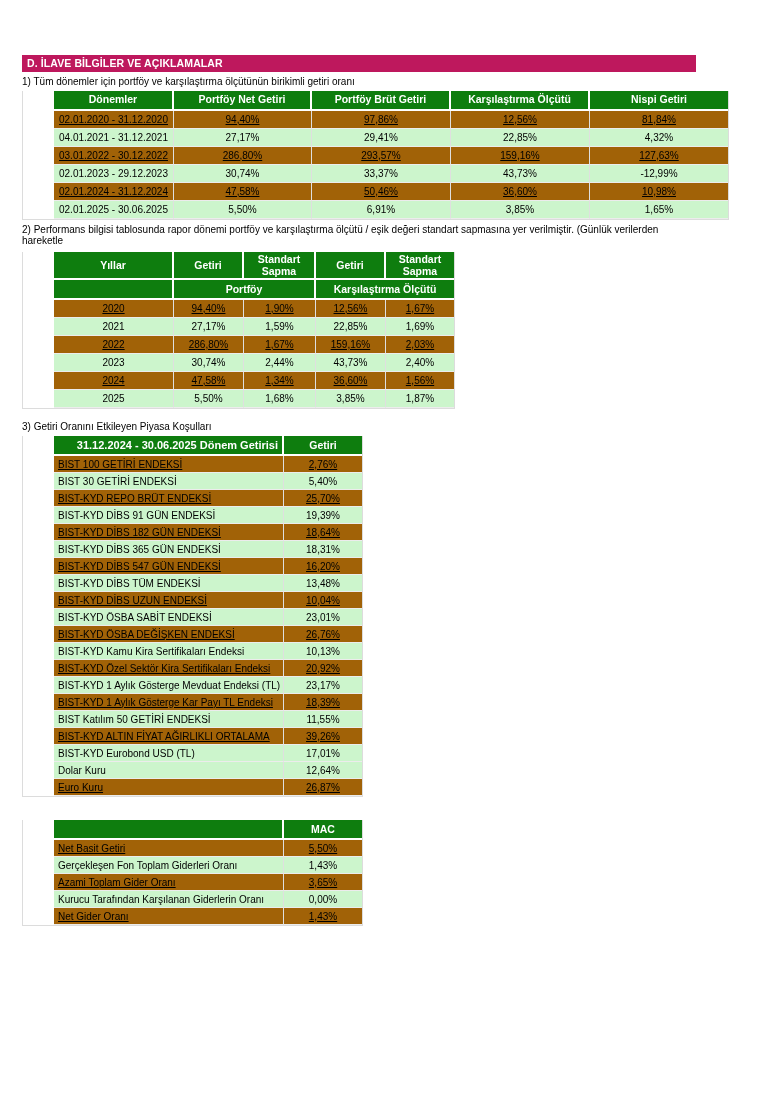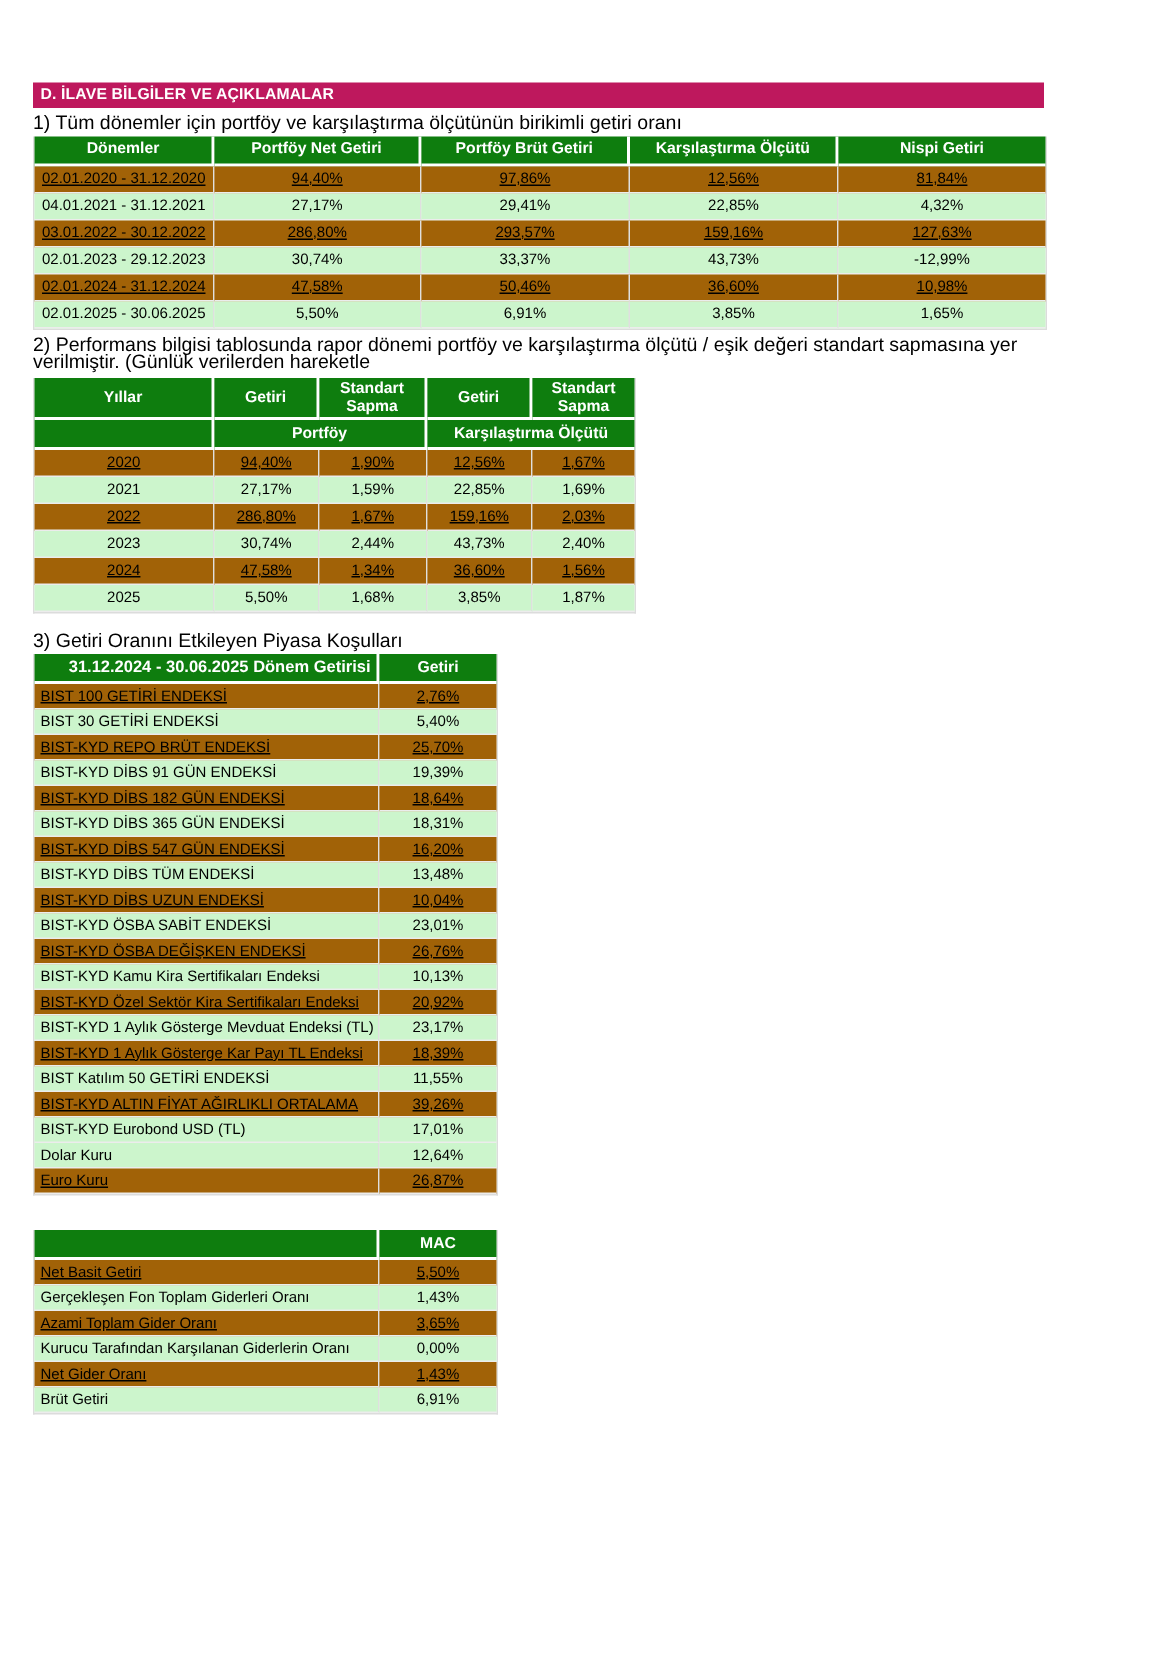--- a/index.html
+++ b/index.html
@@ -19,32 +19,33 @@
     color: #fff;
     font-weight: bold;
     font-size: 10.5px;
     line-height: 17px;
     height: 17px;
     padding: 0 0 0 5px;
     letter-spacing: 0.1px;
   }
 
   .note {
-    font-size: 13px;
+    font-size: 10px;
     line-height: 11.5px;
     margin: 4px 0 3px 0;
     color: #000;
   }
   .note.mt { }
 
   table {
     border-collapse: separate;
     border-spacing: 0;
     table-layout: fixed;
     font-size: 10px;
+    padding-left: 31px;
   }
   table.grid {
     border-left: 1px solid #dcdcdc;
     border-right: 1px solid #dcdcdc;
     border-bottom: 1px solid #dcdcdc;
   }
   th {
     background: #0E7D0E;
     color: #ffffff;
     font-weight: bold;
@@ -348,21 +349,17 @@
             <td>3,65%</td>
           </tr>
           <tr class="stripe-green">
             <td>Kurucu Tarafından Karşılanan Giderlerin Oranı</td>
             <td>0,00%</td>
           </tr>
           <tr class="stripe-white">
             <td>Net Gider Oranı</td>
             <td>1,43%</td>
           </tr>
-          <tr class="stripe-green">
-            <td>Brüt Getiri</td>
-            <td>6,91%</td>
-          </tr>
         </tbody>
     </table>
 
   </div>
 </div>
 
 </body></html>

